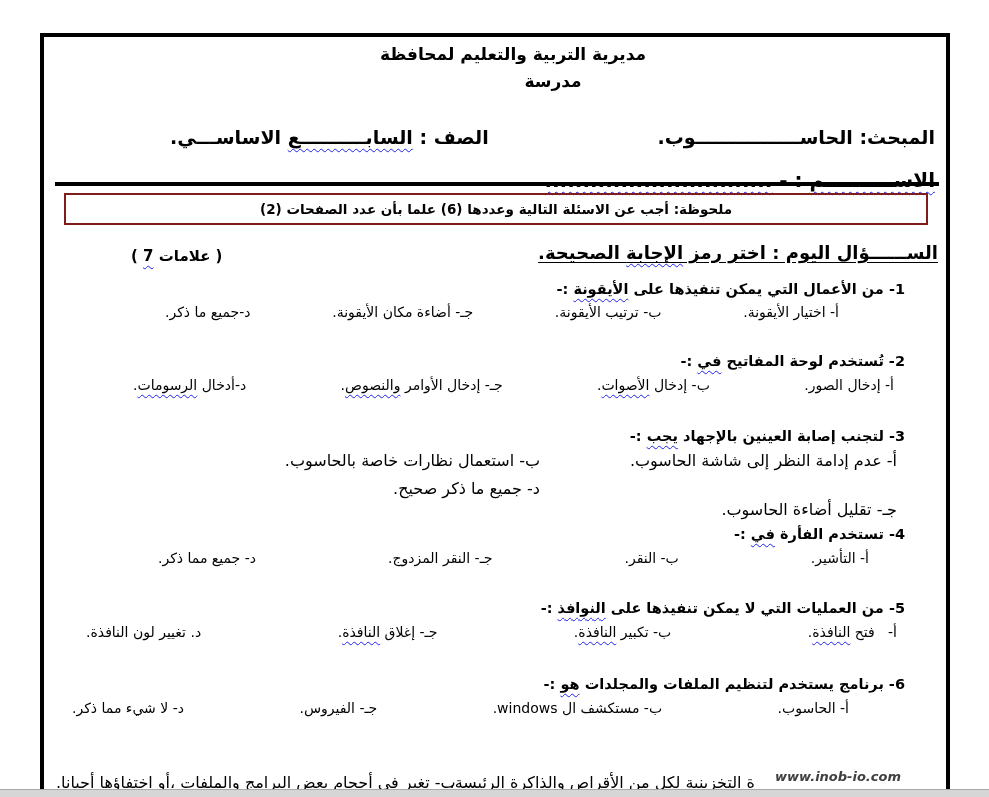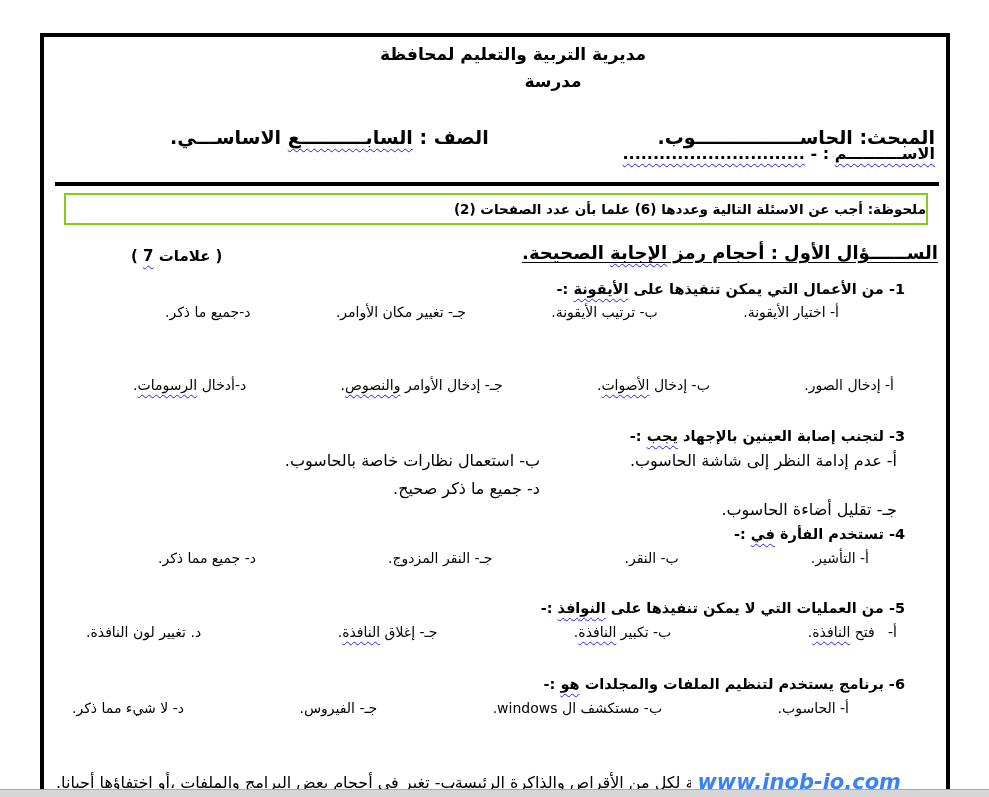--- a/index.html
+++ b/index.html
@@ -11,47 +11,47 @@
   .frame{
     position:absolute;left:40px;top:33px;width:910px;height:756px;
     border:4px solid #000;border-bottom:none;box-sizing:border-box;
   }
   .center{position:absolute;left:44px;width:938px;text-align:center;font-weight:bold;}
   .ministry{top:44px;font-size:17px;}
   .school{top:71px;font-size:17px;margin-left:40px;}
   .exam{top:97px;font-size:17px;}
   .subject{position:absolute;right:54px;top:126px;font-size:19px;font-weight:bold;text-align:center;}
   .grade{position:absolute;left:170px;top:126px;font-size:19px;font-weight:bold;}
-  .name{position:absolute;right:54px;top:144px;font-size:16px;font-weight:bold;}
+  .name{position:absolute;right:54px;top:168px;font-size:20px;font-weight:bold;}
   .date{position:absolute;left:272px;top:156px;font-size:18px;font-weight:bold;}
   .rule{position:absolute;left:55px;top:182px;width:884px;height:4px;background:#000;}
   .note-box{
-    position:absolute;left:64px;top:193px;width:864px;height:32px;border:2px solid #84cc16;
-    box-sizing:border-box;display:flex;align-items:center;
+    position:absolute;left:64px;top:193px;width:864px;height:32px;border:2px solid #7f1d1d;
+    box-sizing:border-box;display:flex;align-items:center;justify-content:center;
   }
   .note-text{font-weight:bold;font-size:13.5px;}
   .section-title{
     position:absolute;right:51px;top:242px;font-size:18px;font-weight:bold;
     text-decoration:underline;text-underline-offset:3px;
   }
   .marks{position:absolute;left:131px;top:247px;font-size:15px;font-weight:bold;direction:ltr;}
   .q-title{position:absolute;right:84px;font-weight:bold;font-size:14.5px;}
   .opts{position:absolute;display:flex;justify-content:space-between;font-size:14px;}
   .opt{white-space:nowrap;}
   .opt-abs{position:absolute;font-size:16px;white-space:nowrap;}
   .wavy{
     text-decoration-line:underline;text-decoration-style:wavy;text-decoration-color:#2222ee;
     text-decoration-thickness:1px;text-underline-offset:4px;text-decoration-skip-ink:none;
   }
   .section-title .wavy{
     text-decoration-line:underline;text-decoration-style:wavy;text-decoration-color:#2222ee;
   }
   .watermark{
-    position:absolute;top:769px;right:82px;font-style:italic;font-weight:bold;font-size:21px;
-    color:#3b82f6;background:#fff;padding:0 6px 2px 6px;direction:ltr;z-index:5;
+    position:absolute;top:769px;right:82px;font-style:italic;font-weight:bold;font-size:13px;
+    color:#404040;background:#fff;padding:0 6px 2px 6px;direction:ltr;z-index:5;
   }
   .bottom-bar{
     position:absolute;left:0;top:789px;width:989px;height:8px;background:#d6d6d6;
     border-top:1px solid #a8a8a8;box-sizing:border-box;z-index:6;
   }
 </style>
 </head>
 <body>
 
 <div class="canvas">
@@ -61,31 +61,32 @@
   <div class="center school">مدرسة</div>
   <div class="subject">المبحث: الحاســــــــــــــــوب.</div>
   <div class="grade"><span>الصف : </span><span class="wavy">السابــــــــــع</span><span> الاساســـي.</span></div>
   <div class="name"><span class="wavy">الاســــــــــم</span><span> : - </span><span class="wavy">..............................</span></div>
   <div class="rule"></div>
 
   <div class="note-box">
     <span class="note-text">ملحوظة: أجب عن الاسئلة التالية وعددها (6) علما بأن عدد الصفحات (2)</span>
   </div>
 
-  <div class="section-title"><span>الســــــؤال الأول : أحجام رمز </span><span class="wavy">الإجابة</span><span> الصحيحة.</span></div>
+  <div class="section-title"><span>الســــــؤال اليوم : اختر رمز </span><span class="wavy">الإجابة</span><span> الصحيحة.</span></div>
   <div class="marks"><span>( </span><span class="wavy">7</span><span> علامات )</span></div>
 
   <div class="q-title" style="top:280px;text-align:center;"><span>1- من الأعمال التي يمكن تنفيذها على </span><span class="wavy">الأيقونة</span><span> :-</span></div>
   <div class="opts" style="top:304px;right:150px;left:165px;">
     <span class="opt"><span>أ- اختيار الأيقونة.</span></span>
     <span class="opt"><span>ب- ترتيب الأيقونة.</span></span>
-    <span class="opt"><span>جـ- تغيير مكان الأوامر.</span></span>
+    <span class="opt"><span>جـ- أضاءة مكان الأيقونة.</span></span>
     <span class="opt"><span>د-جميع ما ذكر.</span></span>
   </div>
 
+  <div class="q-title" style="top:352px;"><span>2- تُستخدم لوحة المفاتيح </span><span class="wavy">في</span><span> :-</span></div>
   <div class="opts" style="top:377px;right:95px;left:133px;">
     <span class="opt"><span>أ- إدخال الصور.</span></span>
     <span class="opt"><span>ب- إدخال </span><span class="wavy">الأصوات</span><span>.</span></span>
     <span class="opt"><span>جـ- إدخال الأوامر </span><span class="wavy">والنصوص</span><span>.</span></span>
     <span class="opt"><span>د-أدخال </span><span class="wavy">الرسومات</span><span>.</span></span>
   </div>
 
   <div class="q-title" style="top:427px;"><span>3- لتجنب إصابة العينين بالإجهاد </span><span class="wavy">يجب</span><span> :-</span></div>
   <span class="opt-abs" style="top:451px;right:92px;"><span>أ- عدم إدامة النظر إلى شاشة الحاسوب.</span></span>
   <span class="opt-abs" style="top:451px;right:449px;"><span>ب- استعمال نظارات خاصة بالحاسوب.</span></span>

